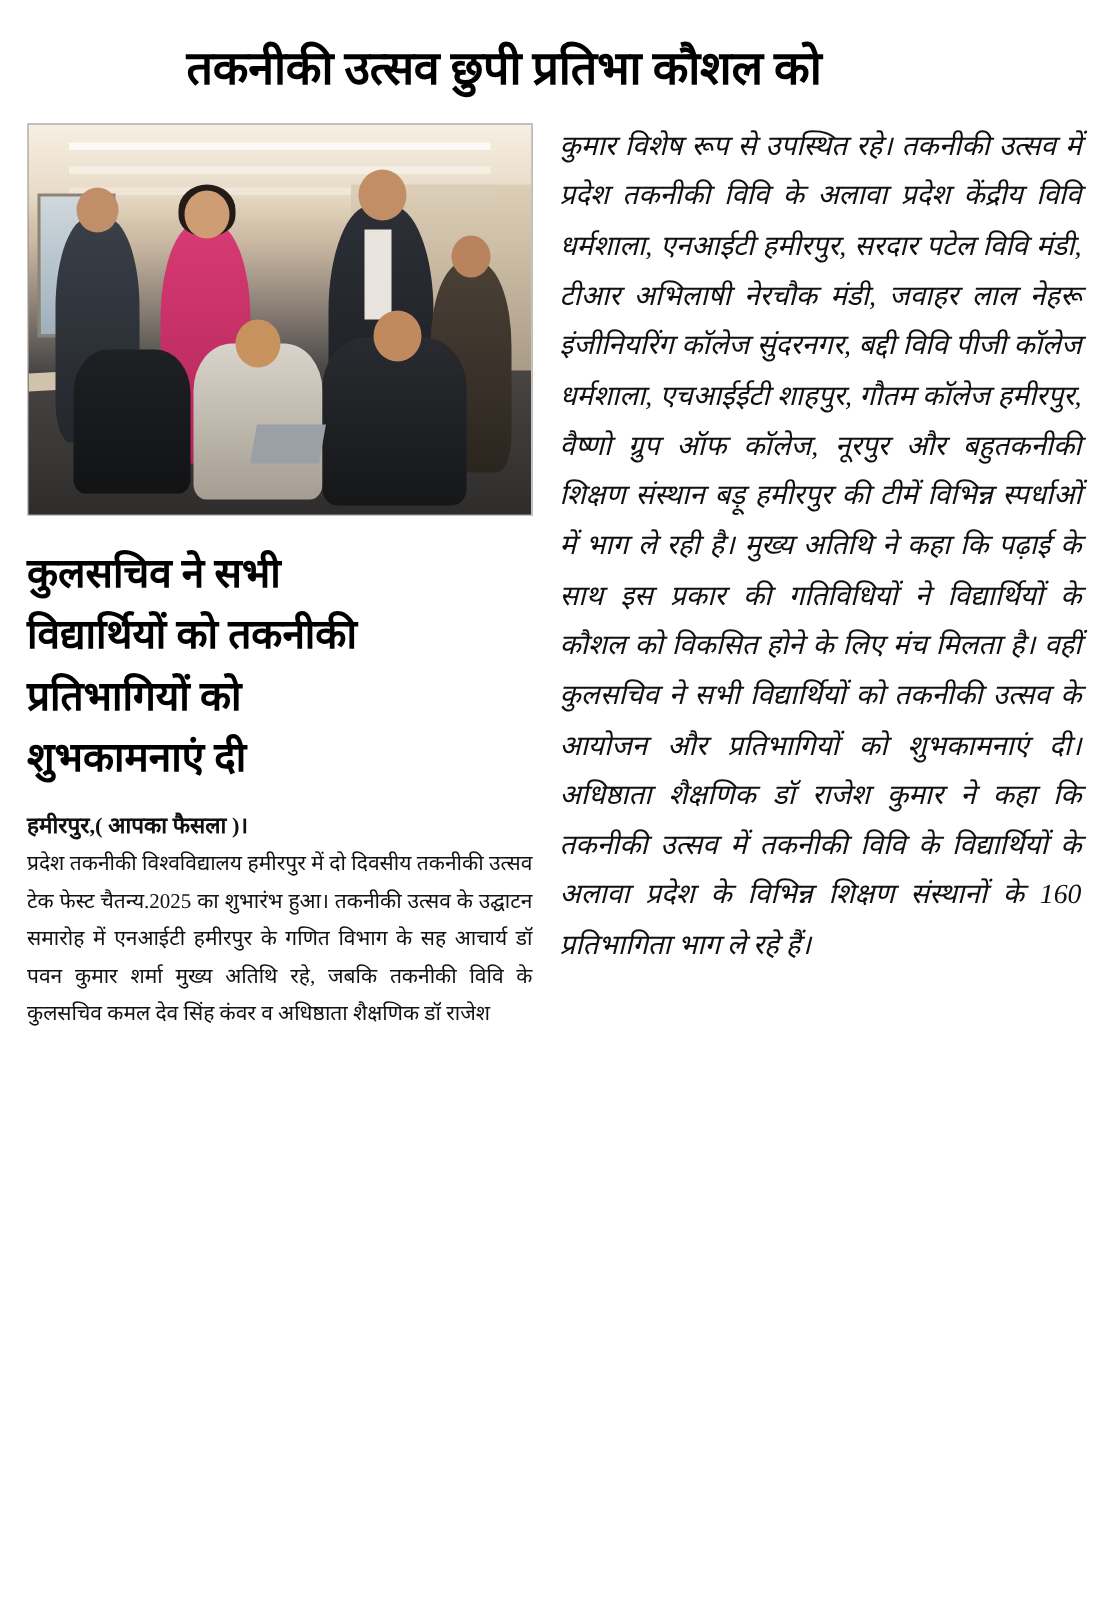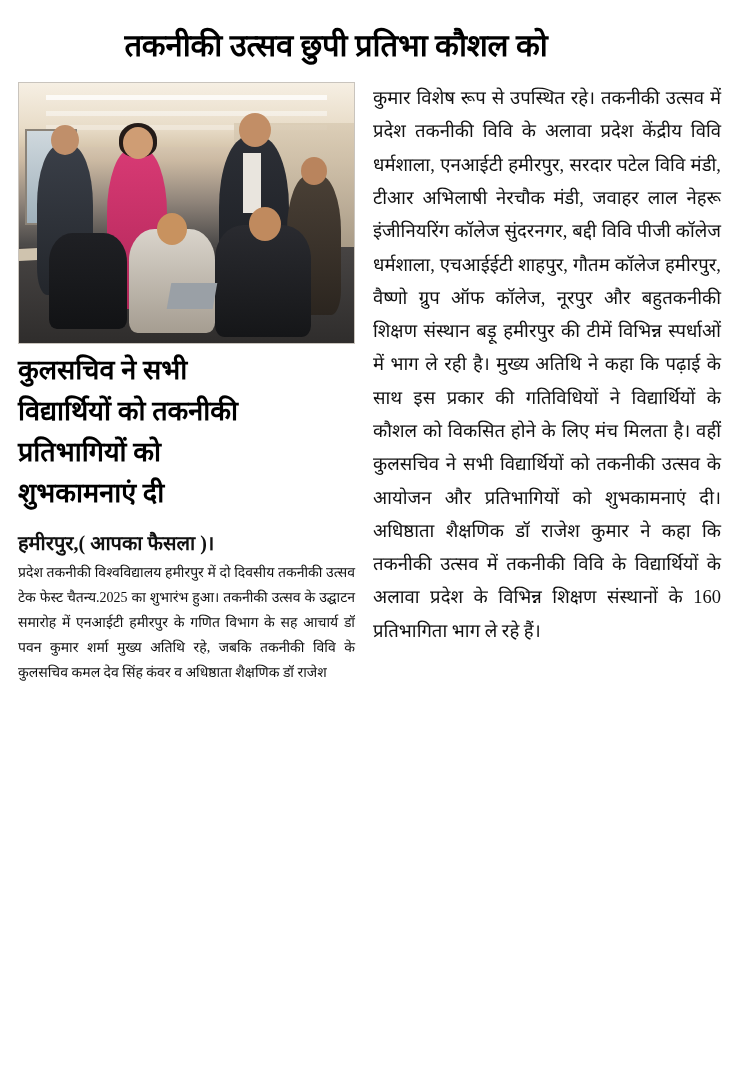--- a/index.html
+++ b/index.html
@@ -37,20 +37,21 @@
     gap: 18px;
     align-items: flex-start;
   }
   .col-left {
     width: 337px;
     flex: 0 0 337px;
   }
   .col-right {
     width: 348px;
     flex: 0 0 348px;
+    font-style: italic;
   }
   
   .photo {
     position: relative;
     width: 337px;
     height: 262px;
     overflow: hidden;
     background: #6d6b66;
     border: 1px solid #c9c4bd;
   }
@@ -115,27 +116,27 @@
     position: absolute; left: 150px; bottom: 34px; width: 46px; height: 26px;
     background: #9aa0a6; transform: skewX(-10deg);
   }
   
   .subhead {
     font-family: "Liberation Serif", serif;
     font-weight: bold;
     font-size: 27px;
     line-height: 1.52;
     color: #000;
-    margin: 6px 0 14px 0;
+    margin: 18px 0 14px 0;
   }
   .subhead .line { display: block; }
   .dateline {
     font-family: "Liberation Serif", serif;
     font-weight: bold;
-    font-size: 20px;
+    font-size: 15px;
     line-height: 1.55;
     margin-bottom: 2px;
   }
   .body-text {
     font-family: "Liberation Serif", serif;
     font-size: 14px;
     line-height: 1.78;
     text-align: justify;
     text-justify: inter-word;
     color: #101010;

